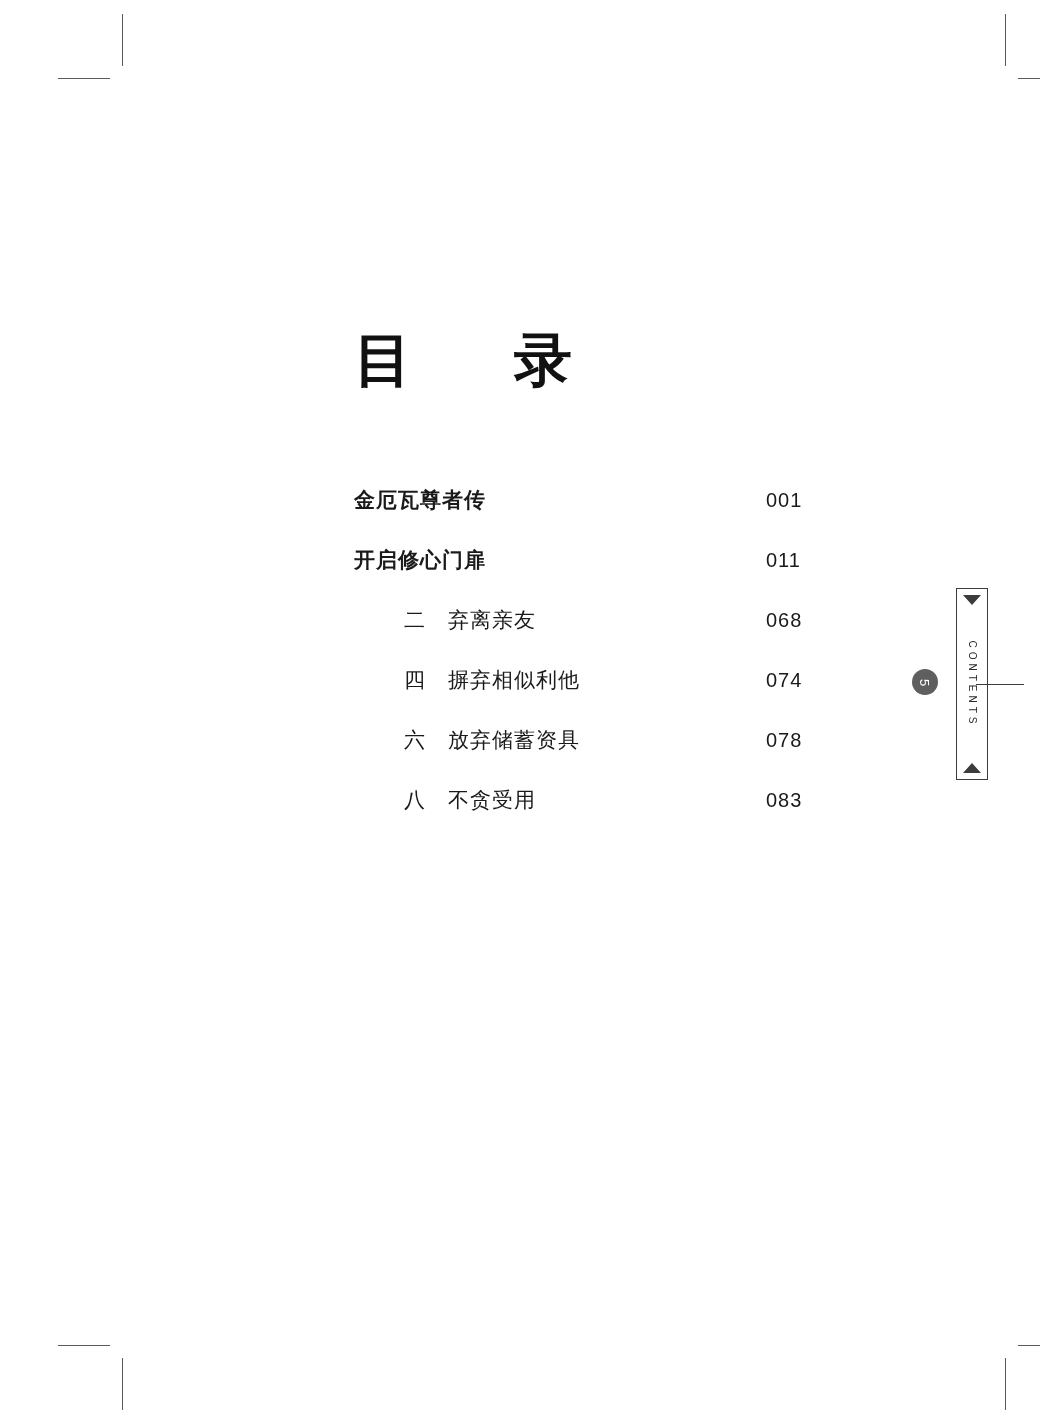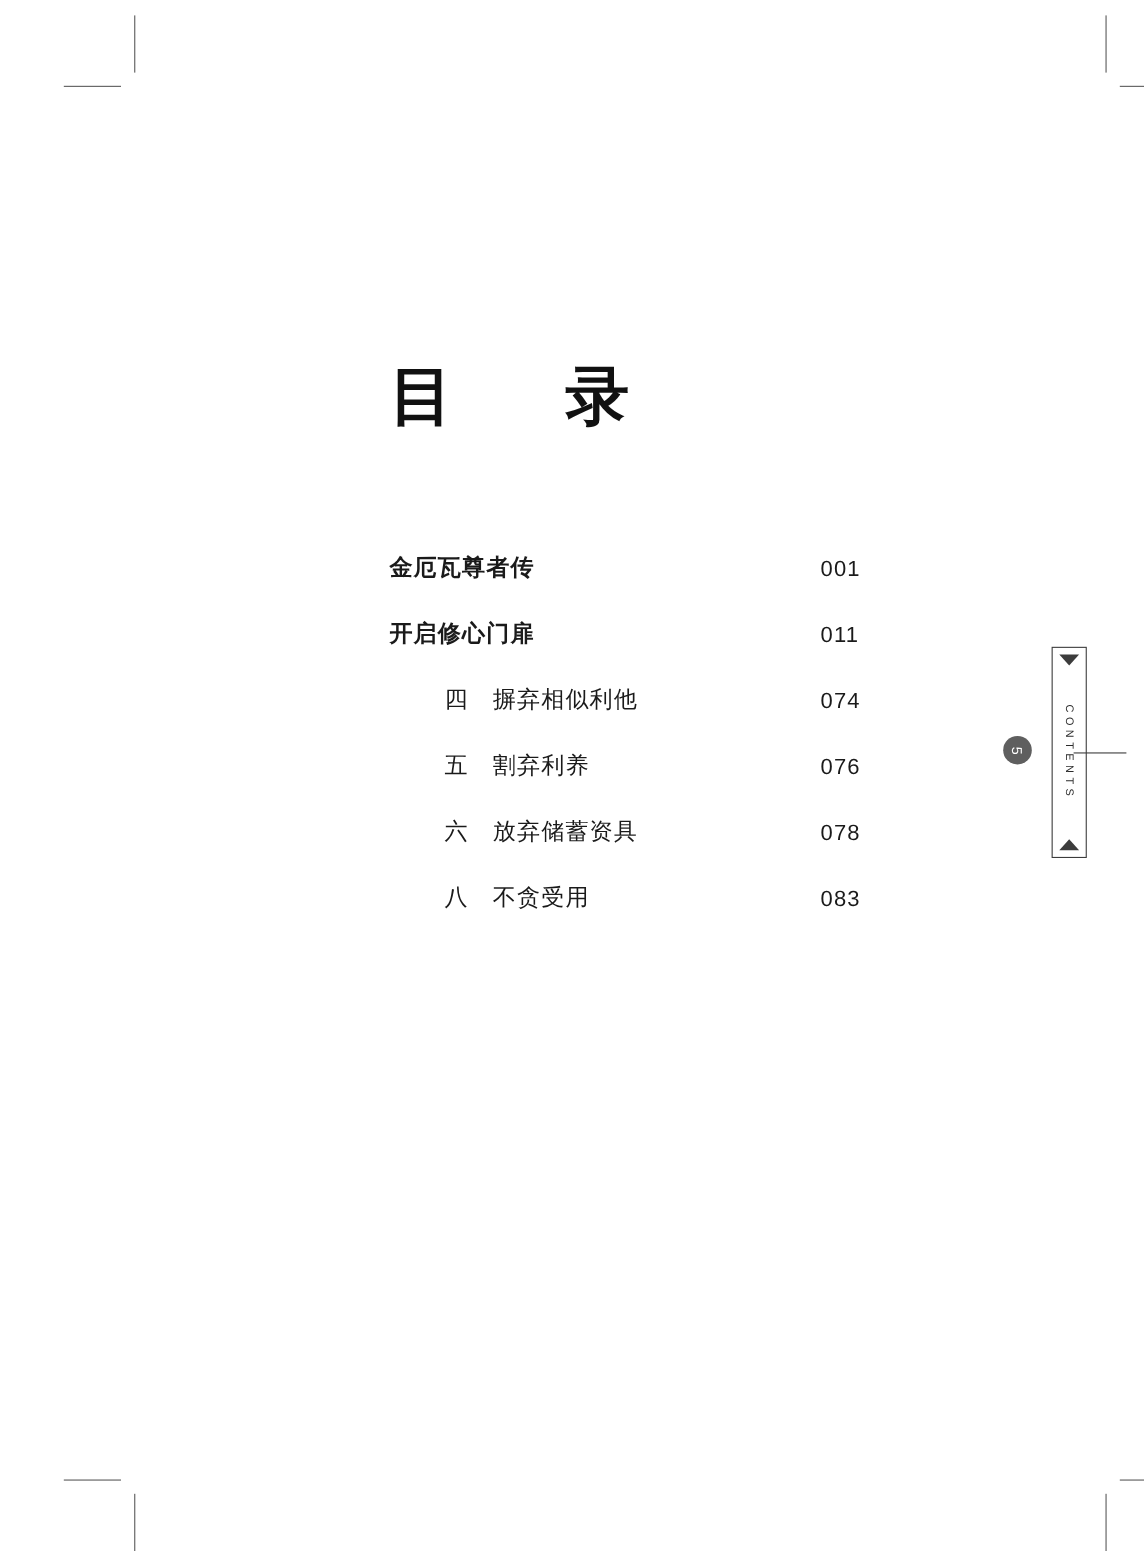--- a/index.html
+++ b/index.html
@@ -57,21 +57,21 @@
   .toc-list {
     position: absolute;
     left: 310px;
     top: 470px;
     width: 430px;
   }
   .toc-row {
     position: relative;
     height: 60px;
     display: flex;
-    align-items: flex-end;
+    align-items: center;
   }
   .toc-label {
     font-size: 21px;
     color: #1a1a1a;
     white-space: nowrap;
   }
   .toc-row.level1 .toc-label {
     font-weight: bold;
     letter-spacing: 1px;
   }
@@ -81,21 +81,21 @@
   .toc-row.level2 .toc-label {
     font-weight: normal;
     letter-spacing: 1px;
   }
   .toc-num-cn {
     display: inline-block;
     width: 44px;
   }
   .toc-page {
     position: absolute;
-    left: 392px;
+    left: 412px;
     font-size: 20px;
     color: #1a1a1a;
     letter-spacing: 1px;
     font-family: "Liberation Sans", sans-serif;
   }
 
   
   .side-tab {
     position: absolute;
     left: 912px;
@@ -180,26 +180,26 @@
   <div class="toc-list" id="toc-list">
       <div class="toc-row level1">
         <div class="toc-label"><span>金厄瓦尊者传</span></div>
         <div class="toc-page">001</div>
       </div>
       <div class="toc-row level1">
         <div class="toc-label"><span>开启修心门扉</span></div>
         <div class="toc-page">011</div>
       </div>
       <div class="toc-row level2">
+        <div class="toc-label"><span class="toc-num-cn">二</span><span>弃离亲友</span></div>
+        <div class="toc-page">068</div>
+      </div>
+      <div class="toc-row level2">
         <div class="toc-label"><span class="toc-num-cn">四</span><span>摒弃相似利他</span></div>
         <div class="toc-page">074</div>
-      </div>
-      <div class="toc-row level2">
-        <div class="toc-label"><span class="toc-num-cn">五</span><span>割弃利养</span></div>
-        <div class="toc-page">076</div>
       </div>
       <div class="toc-row level2">
         <div class="toc-label"><span class="toc-num-cn">六</span><span>放弃储蓄资具</span></div>
         <div class="toc-page">078</div>
       </div>
       <div class="toc-row level2">
         <div class="toc-label"><span class="toc-num-cn">八</span><span>不贪受用</span></div>
         <div class="toc-page">083</div>
       </div>
     </div>

